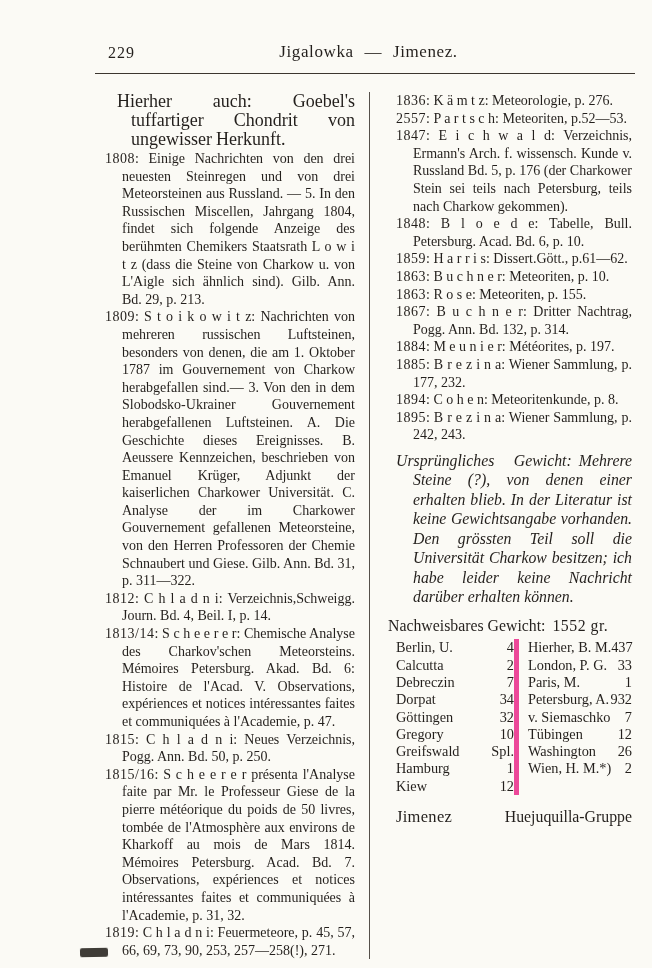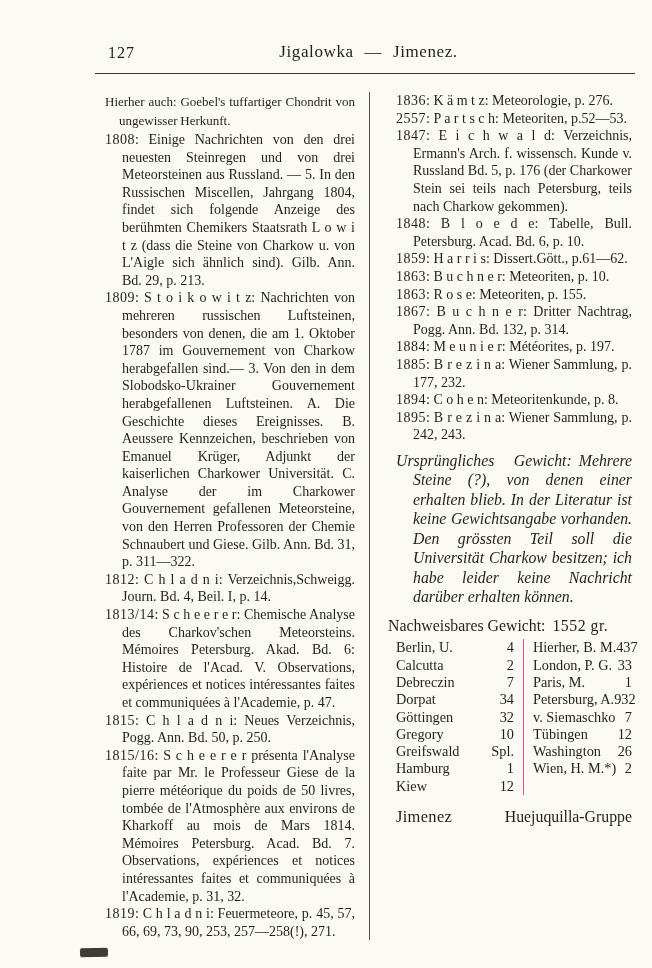--- a/index.html
+++ b/index.html
@@ -28,65 +28,64 @@
     display:flex;align-items:stretch;
   }
   .col-left{width:250px;flex:0 0 250px;}
   .divider{
     flex:0 0 0;border-left:1px solid #55504a;
     margin-left:14px;margin-right:26px;
   }
   .col-right{flex:1;min-width:0;}
   p{margin:0;}
   .intro{
-    font-size:13px;line-height:19px;
-    padding-left:14px;text-indent:-14px;
+    font-size:18px;line-height:19px;
+    margin-left:12px;padding-left:14px;text-indent:-14px;
     text-align:justify;word-spacing:-0.5px;
     margin-bottom:1px;
   }
   .entry{
     font-size:14px;line-height:17.6px;
     text-align:justify;
     padding-left:17px;text-indent:-17px;
   }
   .year{letter-spacing:0.5px;}
   .big{
     font-size:15.8px;line-height:19.5px;
   }
   .sect{margin-top:7px;font-style:italic;}
   .wlabel{margin-right:7px;}
   .nach{margin-top:9px;padding-left:0;text-indent:0;margin-left:-8px;}
   .nach .wval-total{letter-spacing:0.5px;}
   .wtable{
     display:flex;margin-top:4px;font-size:14.3px;line-height:17.3px;
   }
   .wt-left{
-    flex:0 0 118px;border-right:1px solid #ec4899;
-    padding-right:9px;
+    flex:0 0 118px;border-right:5px solid #ec4899;
   }
   .wt-right{flex:1;padding-left:9px;min-width:0;}
   .wrow{display:flex;justify-content:space-between;}
   .place{white-space:nowrap;}
   .wval{text-align:right;}
   .footer-row{
     display:flex;justify-content:space-between;align-items:baseline;
     margin-top:12px;
   }
   .met-name{font-weight:normal;font-size:16.5px;letter-spacing:0.3px;}
   .group-name{font-size:15.8px;}
   .smudge{
     position:absolute;left:80px;top:948px;width:28px;height:9px;
     background:#2b2823;border-radius:2px;filter:blur(0.6px);
     transform:rotate(-1deg);opacity:0.9;
   }
 </style>
 </head>
 <body>
 
-<div class="pageno">127</div>
+<div class="pageno">229</div>
 <div class="title">Jigalowka — Jimenez.</div>
 <div class="rule"></div>
 
 <div class="content">
 
   <div class="col-left">
     <p class="intro">Hierher auch: Goebel's tuffartiger Chondrit von ungewisser Herkunft.</p>
 
     <p class="entry"><span class="year">1808</span><span>: </span><span>Einige Nachrichten von den drei neuesten Steinregen und von drei Meteorsteinen aus Russland. — 5. In den Russischen Miscellen, Jahrgang 1804, findet sich folgende Anzeige des berühmten Chemikers Staatsrath L o w i t z (dass die Steine von Charkow u. von L'Aigle sich ähnlich sind). Gilb. Ann. Bd. 29, p. 213.</span></p>
     <p class="entry"><span class="year">1809</span><span>: </span><span>S t o i k o w i t z: Nachrichten von mehreren russischen Luftsteinen, besonders von denen, die am 1. Oktober 1787 im Gouvernement von Charkow herabgefallen sind.— 3. Von den in dem Slobodsko-Ukrainer Gouvernement herabgefallenen Luftsteinen. A. Die Geschichte dieses Ereignisses. B. Aeussere Kennzeichen, beschrieben von Emanuel Krüger, Adjunkt der kaiserlichen Charkower Universität. C. Analyse der im Charkower Gouvernement gefallenen Meteorsteine, von den Herren Professoren der Chemie Schnaubert und Giese. Gilb. Ann. Bd. 31, p. 311—322.</span></p>

